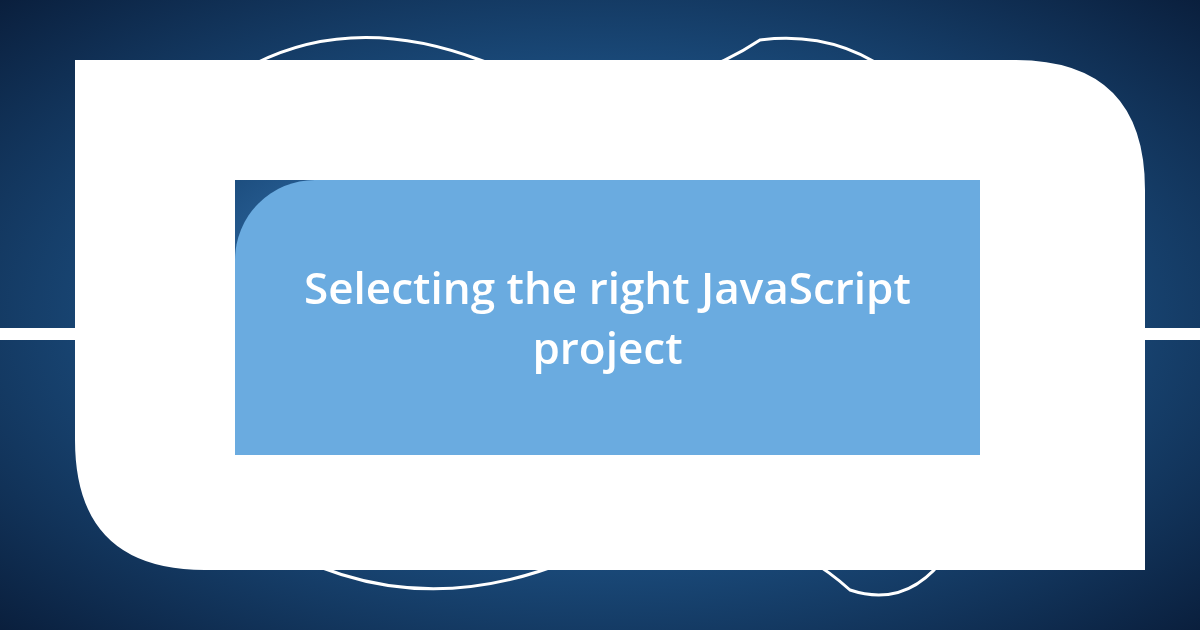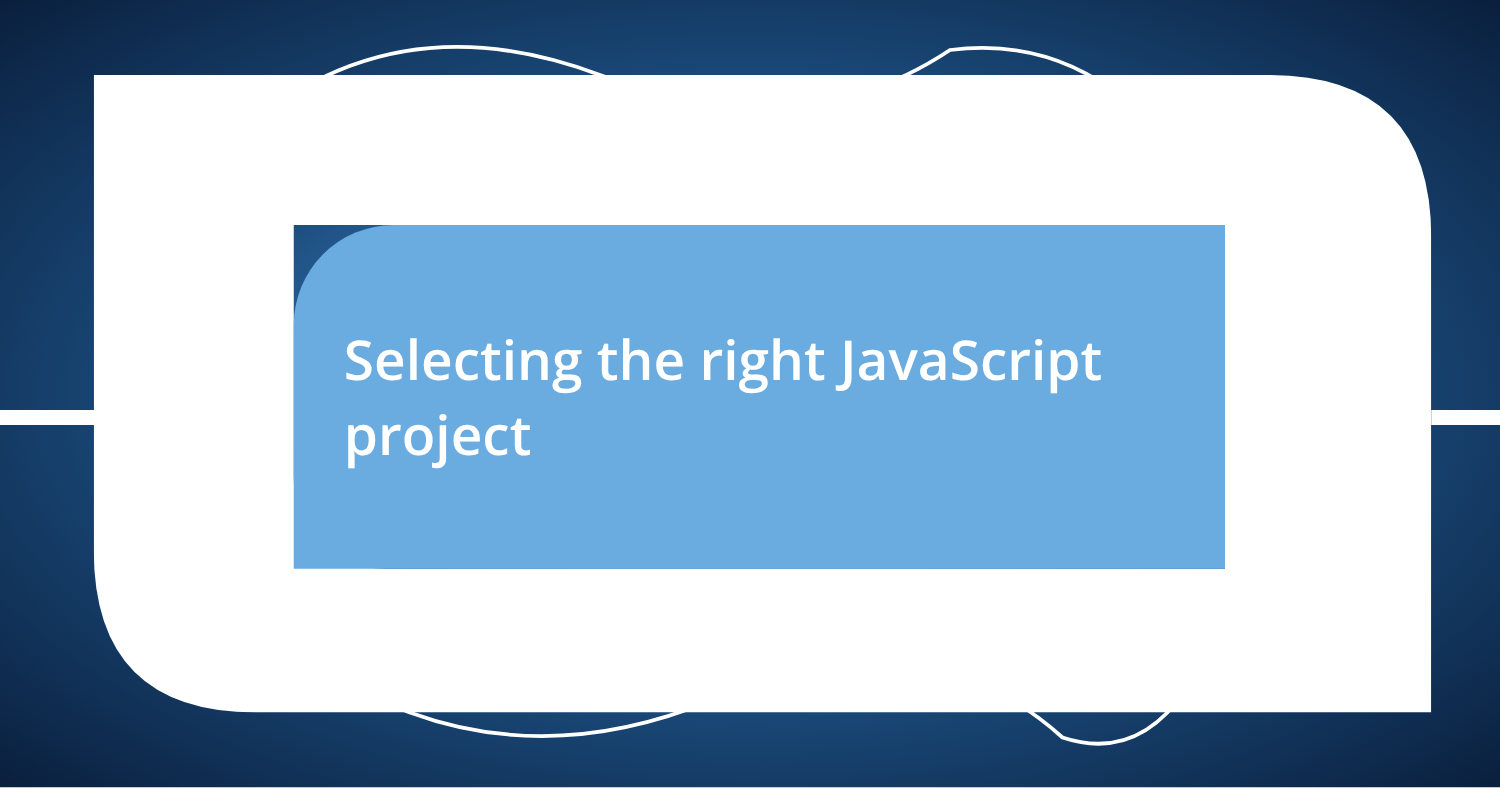--- a/index.html
+++ b/index.html
@@ -80,20 +80,21 @@
       z-index: 4;
       display: flex;
       align-items: center;
       justify-content: center;
     }
     
     .title-text {
       color: white;
       font-size: 44px;
       font-weight: 600;
+      text-align: center;
       line-height: 1.35;
       padding: 0 40px;
     }
   </style>
 </head>
 <body>
 
 <div class="background"></div>
 
 <svg class="wave-top" viewBox="0 0 700 200">

